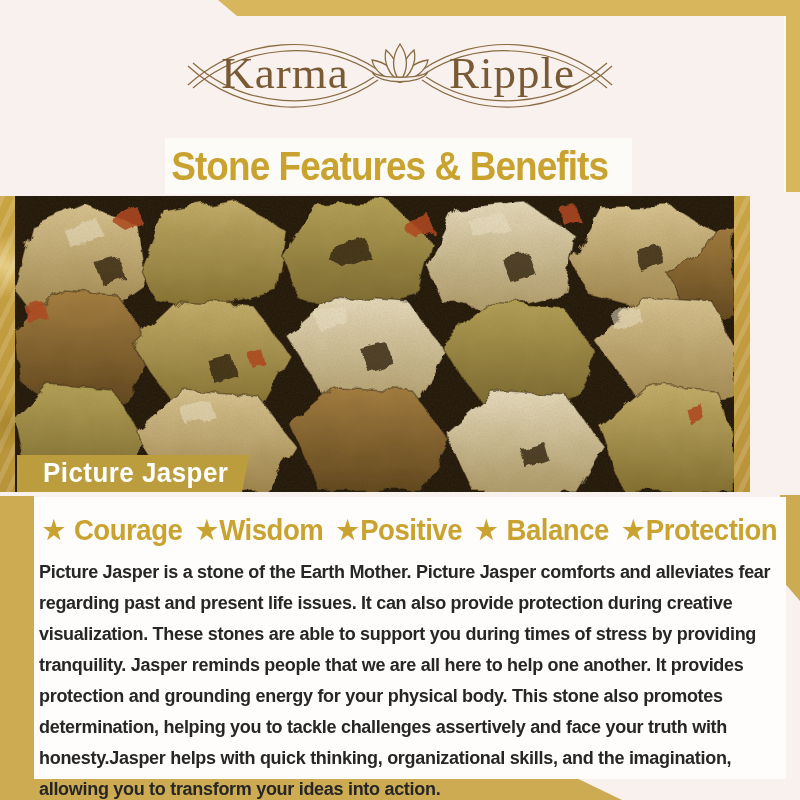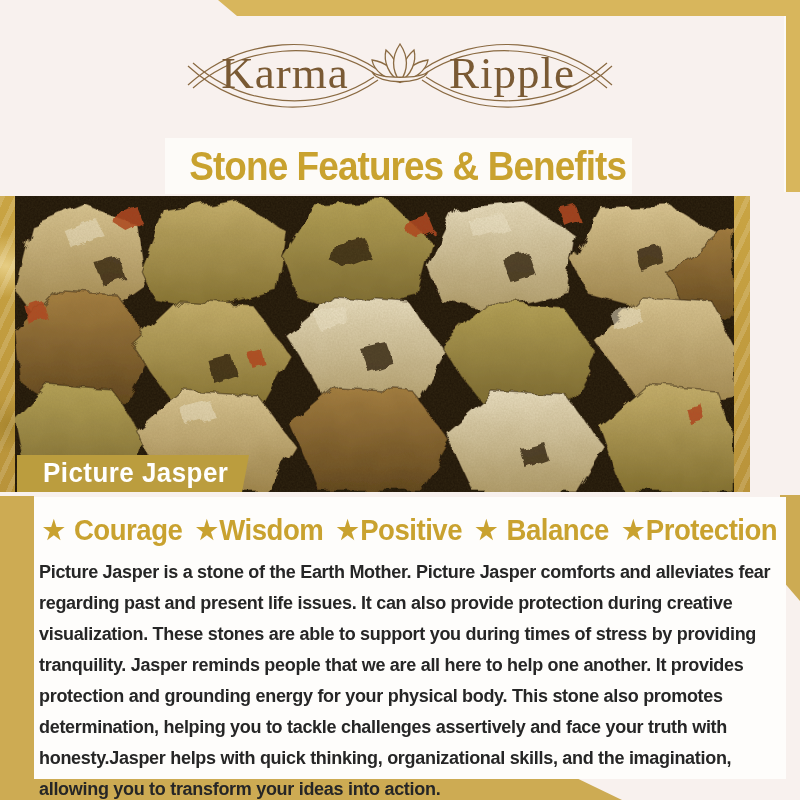--- a/index.html
+++ b/index.html
@@ -32,21 +32,21 @@
     position:absolute;left:0;top:779px;width:622px;height:21px;
     background:var(--gold_deep,#cdab53);
     clip-path:polygon(0 0,93% 0,100% 100%,0 100%);
   }
   
   .logo-wrap{position:absolute;top:28px;left:50%;transform:translateX(-50%);}
   .logo-wrap svg{display:block;}
   
   .banner{
     position:absolute;left:165px;top:138px;width:467px;height:56px;
-    background:#fdfbf8;display:flex;align-items:center;justify-content:flex-start;
+    background:#fdfbf8;display:flex;align-items:center;justify-content:flex-end;
   }
   .banner-title{
     color:var(--gold_text,#c9a22f);font-size:41px;font-weight:700;
     letter-spacing:-1px;transform:scaleX(.9);white-space:nowrap;
   }
   
   .photo-band{
     position:absolute;left:0;top:196px;width:750px;height:296px;
     background:
       repeating-linear-gradient(115deg,rgba(255,255,255,.14) 0 5px,rgba(0,0,0,0) 5px 13px),

